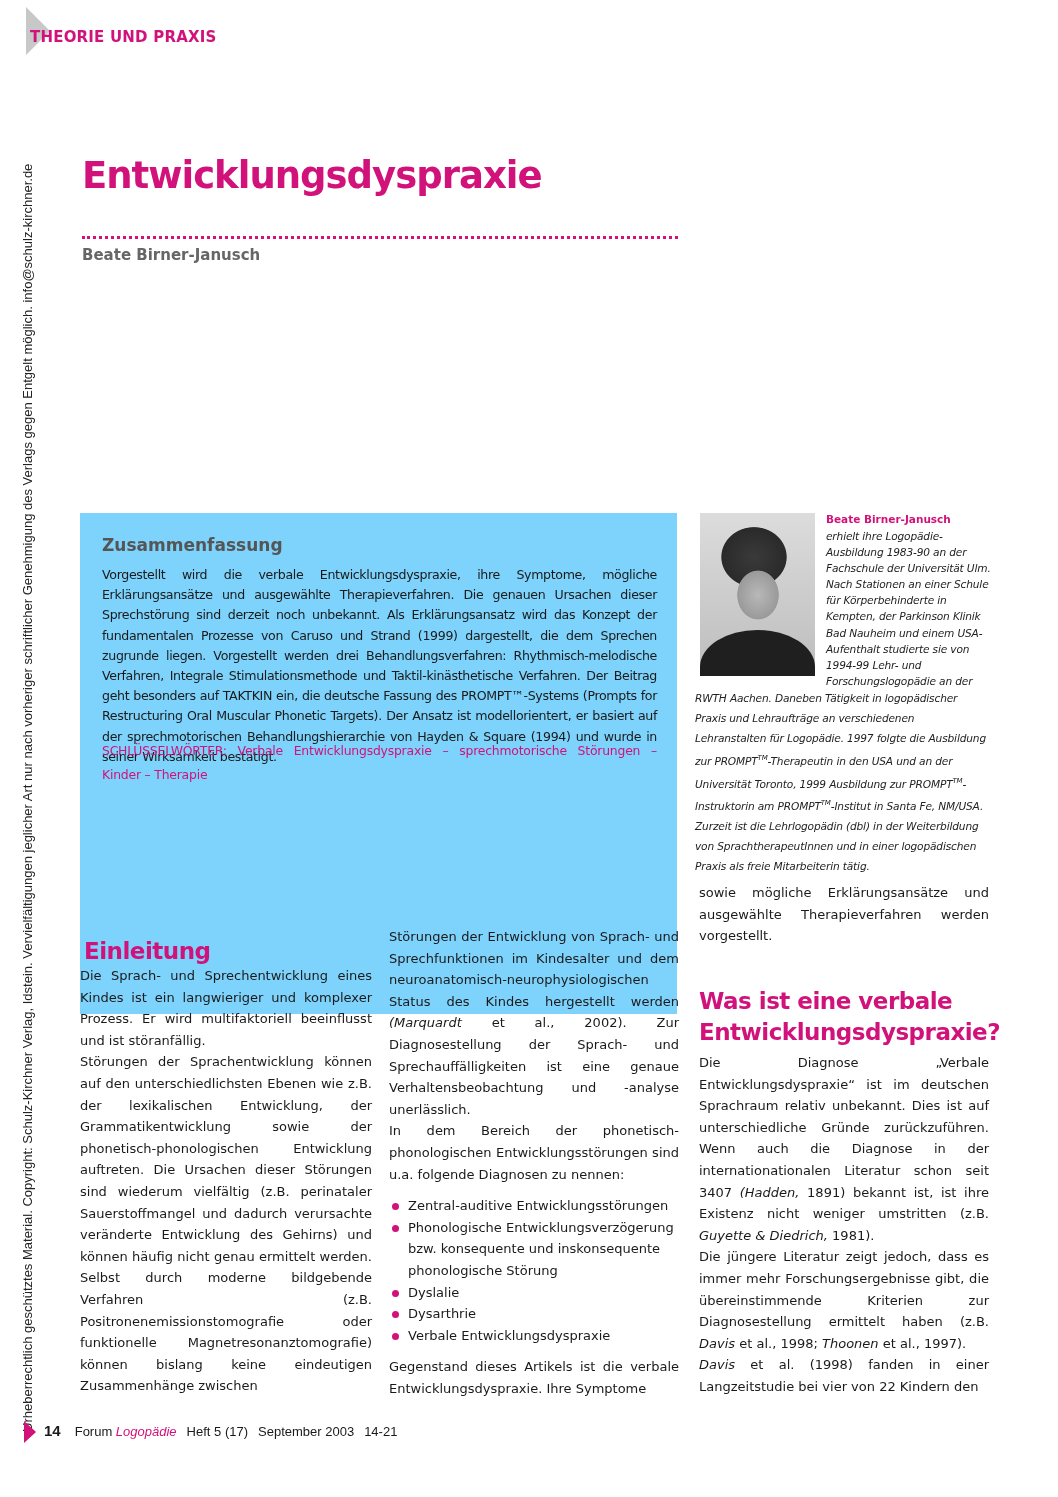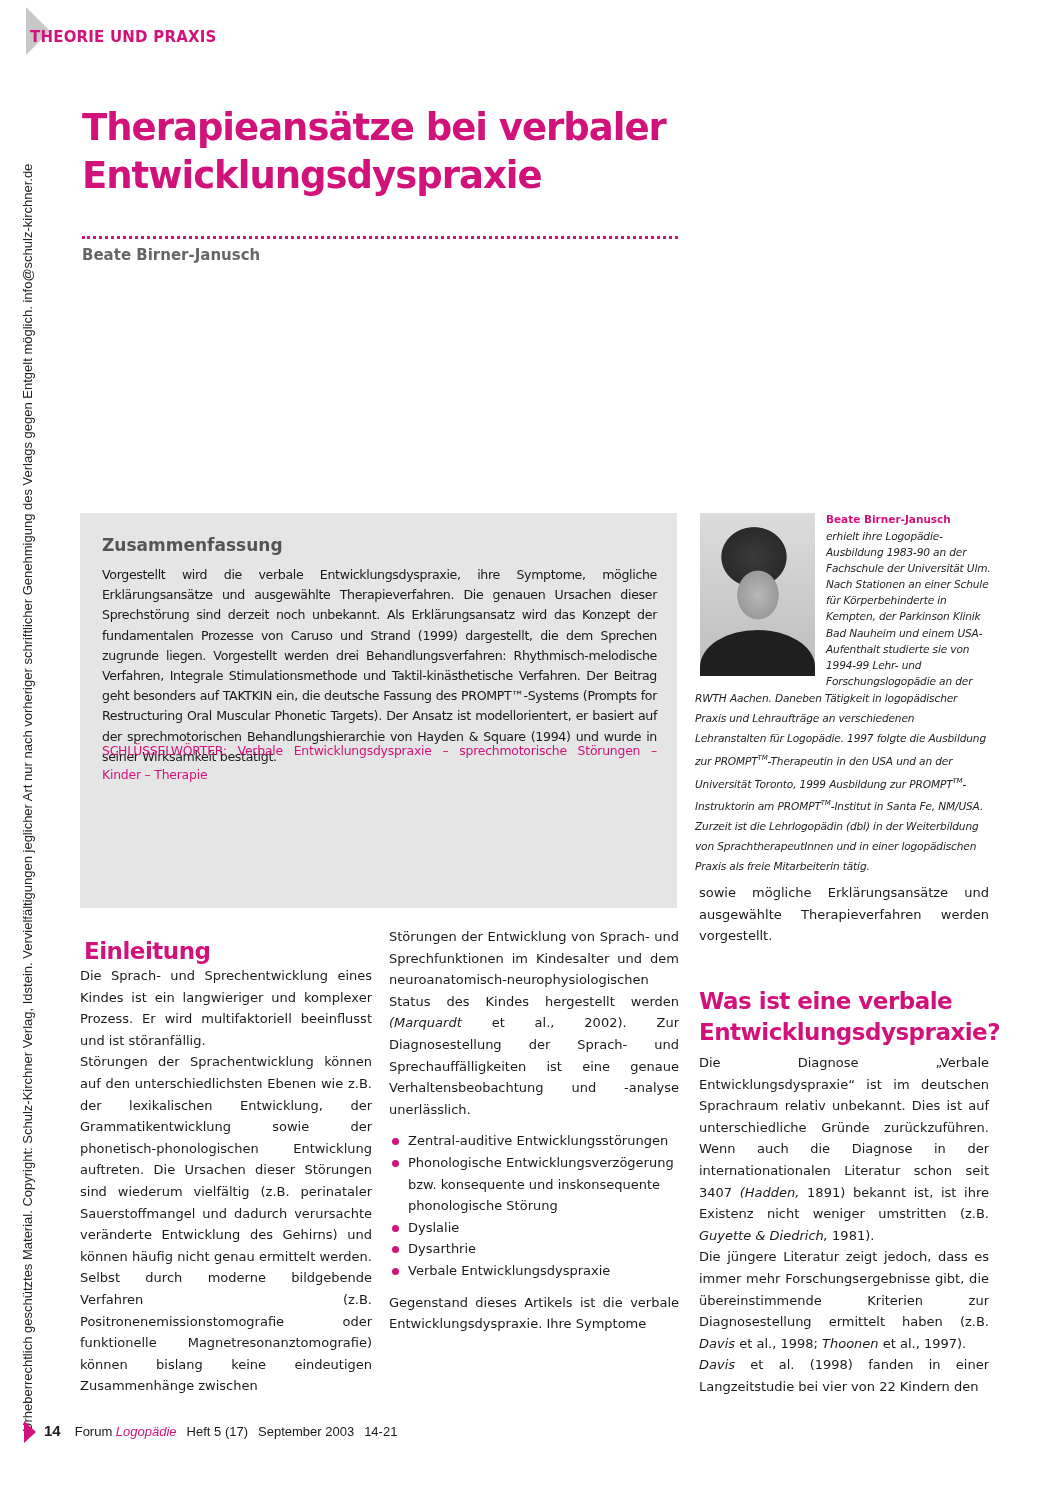--- a/index.html
+++ b/index.html
@@ -17,21 +17,21 @@
   
   #copyright { left: 20px; top: 1432px; transform-origin: 0 0; transform: rotate(-90deg);
     white-space: nowrap; font-family: "Liberation Sans", sans-serif; font-size: 13px; color: #222; width: 1380px; }
 
   #title { left: 82px; top: 104px; width: 620px; font-family: "DejaVu Sans", sans-serif; font-weight: bold;
     font-size: 37px; line-height: 48px; color: #d1127a; letter-spacing: -1px; }
   #title-rule { left: 82px; top: 236px; width: 596px; height: 0; border-top: 3px dotted #d1127a; }
   #author { left: 82px; top: 246px; font-weight: bold; font-size: 15px; color: #666; }
 
   
-  #summary-box { left: 80px; top: 513px; width: 597px; height: 395px; background: #e5e5e5; }
+  #summary-box { left: 80px; top: 513px; width: 597px; height: 501px; background: #7dd3fc; }
   #summary-heading { left: 22px; top: 22px; font-weight: bold; font-size: 17px; color: #555; }
   #summary-text { left: 22px; top: 52px; width: 555px; font-size: 12.6px; line-height: 20.2px;
     text-align: justify; color: #1a1a1a; letter-spacing: -0.35px; }
   #keywords { left: 22px; top: 226px; width: 555px; font-size: 12.4px; line-height: 24px;
     color: #d1127a; text-align: justify; letter-spacing: -0.2px; }
 
   
   #bio-photo { left: 700px; top: 513px; width: 115px; height: 163px; background:
       radial-gradient(ellipse 34px 40px at 58px 82px, #b8b8b8 0%, #9a9a9a 60%, transparent 62%),
       radial-gradient(ellipse 46px 42px at 54px 44px, #3a3a3a 0%, #2a2a2a 70%, transparent 72%),
@@ -70,21 +70,21 @@
 </style>
 </head>
 <body>
 
 <div class="abs" id="corner-tri"></div>
 <div class="abs" id="section-label">THEORIE UND PRAXIS</div>
 
 <div class="abs" id="copyright">Urheberrechtlich geschütztes Material. Copyright: Schulz-Kirchner Verlag, Idstein. Vervielfältigungen jeglicher Art nur nach vorheriger schriftlicher Genehmigung des Verlags gegen Entgelt möglich. info@schulz-kirchner.de</div>
 
 <h1 class="abs" id="title" style="margin:0;">
-  <span>Therapieansätze bei verbaler</span><br>
+  <br>
   <span>Entwicklungsdyspraxie</span>
 </h1>
 <div class="abs" id="title-rule"></div>
 <div class="abs" id="author">Beate Birner-Janusch</div>
 
 <section class="abs" id="summary-box">
   <div class="abs" id="summary-heading">Zusammenfassung</div>
   <div class="abs" id="summary-text">Vorgestellt wird die verbale Entwicklungsdyspraxie, ihre Symptome, mögliche Erklärungsansätze und ausgewählte Therapieverfahren. Die genauen Ursachen dieser Sprechstörung sind derzeit noch unbekannt. Als Erklärungsansatz wird das Konzept der fundamentalen Prozesse von Caruso und Strand (1999) dargestellt, die dem Sprechen zugrunde liegen. Vorgestellt werden drei Behandlungsverfahren: Rhythmisch-melodische Verfahren, Integrale Stimulationsmethode und Taktil-kinästhetische Verfahren.  Der Beitrag geht besonders auf TAKTKIN ein, die deutsche Fassung des PROMPT™-Systems (Prompts for Restructuring Oral Muscular Phonetic Targets). Der Ansatz ist modellorientert, er basiert auf der sprechmotorischen Behandlungshierarchie von Hayden &amp; Square (1994) und wurde in seiner Wirksamkeit bestätigt.</div>
   <div class="abs" id="keywords">SCHLÜSSELWÖRTER: Verbale Entwicklungsdyspraxie – sprechmotorische Störungen – Kinder – Therapie</div>
 </section>
@@ -97,20 +97,21 @@
 <div class="abs" id="bio-text-wide"><span>RWTH Aachen. Daneben Tätigkeit in logopädischer Praxis und Lehraufträge an verschiedenen Lehranstalten für Logopädie. 1997 folgte die Ausbildung zur PROMPT</span><sup>TM</sup><span>-Therapeutin in den USA und an der Universität Toronto, 1999 Ausbildung zur PROMPT</span><sup>TM</sup><span>-Instruktorin am PROMPT</span><sup>TM</sup><span>-Institut in Santa Fe, NM/USA. Zurzeit ist die Lehrlogopädin (dbl) in der Weiterbildung von SprachtherapeutInnen und in einer logopädischen Praxis als freie Mitarbeiterin tätig.</span></div>
 
 <h2 class="h2" id="h-einleitung" style="margin:4px;">Einleitung</h2>
 <div class="col" id="col1">
   <p>Die Sprach- und Sprechentwicklung eines Kindes ist ein langwieriger und komplexer Prozess. Er wird multifaktoriell beeinflusst und ist störanfällig.</p>
   <p>Störungen der Sprachentwicklung können auf den unterschiedlichsten Ebenen wie z.B. der lexikalischen Entwicklung, der Grammatikentwicklung sowie der phonetisch-phonologischen Entwicklung auftreten. Die Ursachen dieser Störungen sind wiederum vielfältig (z.B. perinataler Sauerstoffmangel und dadurch verursachte veränderte Entwicklung des Gehirns) und können häufig nicht genau ermittelt werden. Selbst durch moderne bildgebende Verfahren (z.B. Positronenemissionstomografie oder funktionelle Magnetresonanztomografie) können bislang keine eindeutigen Zusammenhänge zwischen</p>
 </div>
 
 <div class="col" id="col2">
   <p><span>Störungen der Entwicklung von Sprach- und Sprechfunktionen im Kindesalter und dem neuroanatomisch-neurophysiologischen Status des Kindes hergestellt werden </span><em>(Marquardt</em><span> et al., 2002). Zur Diagnosestellung der Sprach- und Sprechauffälligkeiten ist eine genaue Verhaltensbeobachtung und -analyse unerlässlich.</span></p>
+  <p>In dem Bereich der phonetisch-phonologischen Entwicklungsstörungen sind u.a. folgende Diagnosen zu nennen:</p>
   <ul class="diag">
     <li><span class="bullet"></span><span>Zentral-auditive Entwicklungsstörungen</span></li>
     <li><span class="bullet"></span><span>Phonologische Entwicklungsverzögerung bzw. konsequente und inskonsequente phonologische Störung</span></li>
     <li><span class="bullet"></span><span>Dyslalie</span></li>
     <li><span class="bullet"></span><span>Dysarthrie</span></li>
     <li><span class="bullet"></span><span>Verbale Entwicklungsdyspraxie</span></li>
   </ul>
   <p>Gegenstand dieses Artikels ist die verbale Entwicklungsdyspraxie. Ihre Symptome</p>
 </div>
 

